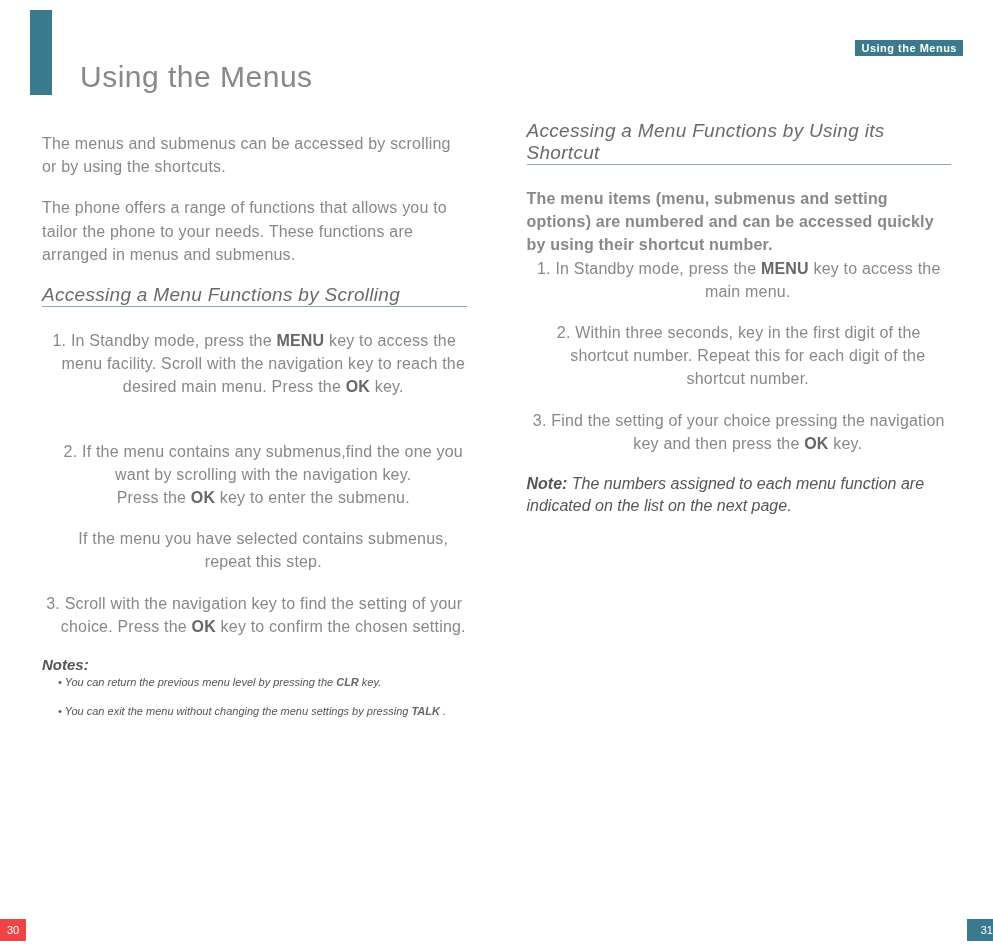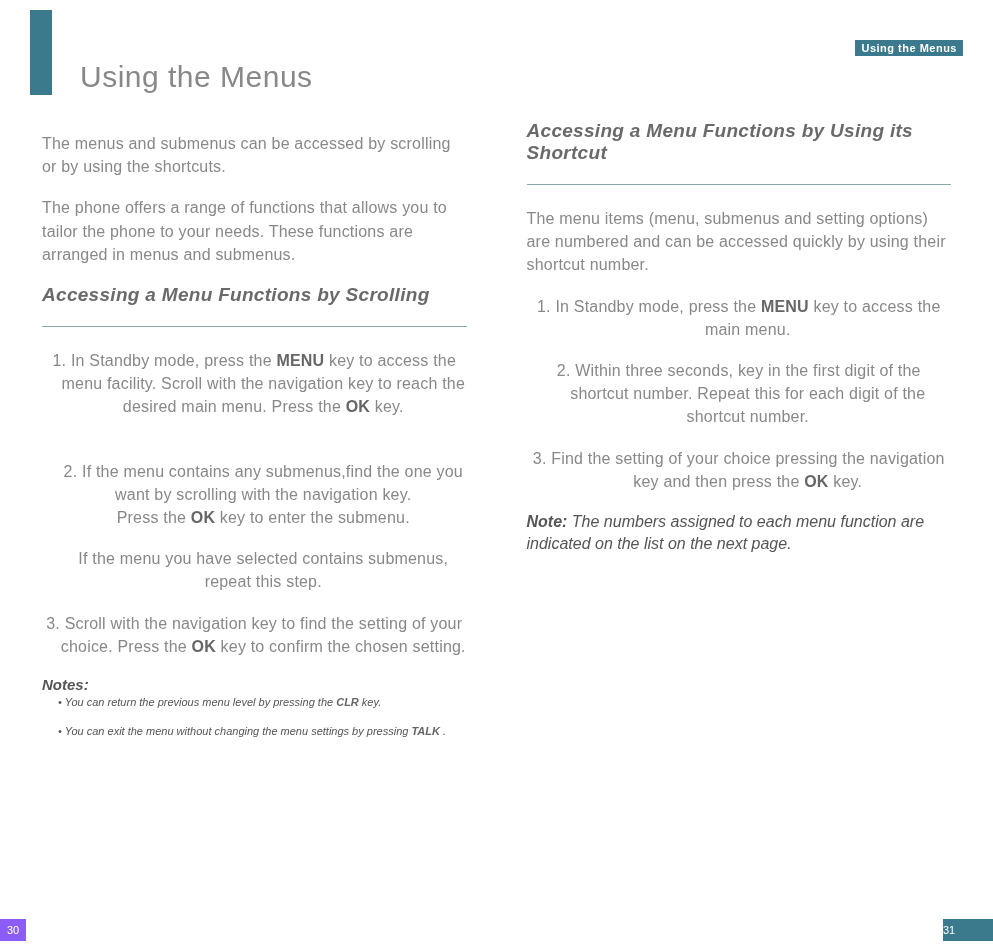--- a/index.html
+++ b/index.html
@@ -4,31 +4,31 @@
 <style>
   * { box-sizing: border-box; margin: 0; padding: 0; }
   html, body { width: 993px; height: 951px; background: #fff; font-family: Arial, Helvetica, sans-serif; color: #7a7a7a; }
   .spread { display: flex; width: 100%; height: 100%; }
   .page { position: relative; width: 50%; height: 100%; padding: 30px 30px 50px 30px; }
   .left-page { padding-left: 42px; }
   .right-page { padding-right: 42px; }
   .tab-block { position: absolute; top: 10px; left: 30px; width: 22px; height: 85px; background: #3a7a8c; }
   .main-title { font-size: 30px; font-weight: 400; color: #888; margin-left: 38px; margin-top: 30px; margin-bottom: 38px; letter-spacing: 0.5px; }
   .intro { font-size: 16px; line-height: 1.45; color: #888; margin-bottom: 18px; font-stretch: condensed; letter-spacing: 0.2px; }
-  .section-heading { font-size: 19px; font-weight: 700; font-style: italic; color: #6a6a6a; border-bottom: 1px solid #8aa; padding-bottom: 20px; margin-top: 10px; margin-bottom: 22px; letter-spacing: 0.3px; }
+  .section-heading { font-size: 19px; font-weight: 400; font-style: italic; color: #6a6a6a; border-bottom: 1px solid #8aa; padding-bottom: 0; margin-top: 10px; margin-bottom: 22px; letter-spacing: 0.3px; }
   .step { font-size: 16px; line-height: 1.45; color: #888; margin-bottom: 18px; padding-left: 18px; text-indent: -18px; letter-spacing: 0.2px; text-align: center; }
   .step-sub { padding-left: 18px; text-indent: 0; }
-  .body-text { font-size: 16px; line-height: 1.45; color: #888; margin-bottom: 18px; letter-spacing: 0.2px; }
+  .body-text { font-size: 16px; line-height: 1.45; color: #888; letter-spacing: 0.2px; font-weight: bold; }
   .notes-label { font-size: 15px; font-weight: 700; font-style: italic; color: #555; margin-top: 10px; margin-bottom: 2px; }
   .note-item { font-size: 11px; line-height: 1.4; color: #555; font-style: italic; margin-bottom: 14px; padding-left: 8px; text-indent: -8px; margin-left: 16px; }
   .note-item b, .step b, .intro b, .body-text b { font-weight: 700; color: #666; font-style: inherit; }
   .header-bar { position: absolute; top: 40px; right: 30px; background: #3a7a8c; color: #fff; font-size: 11px; font-weight: 700; padding: 2px 6px; letter-spacing: 0.5px; }
   .right-content { margin-top: 90px; }
-  .page-num-left { position: absolute; bottom: 10px; left: 0; width: 26px; height: 22px; background: #8b5cf6; color: #fff; font-size: 11px; text-align: center; line-height: 22px; }
-  .page-num-right { position: absolute; bottom: 10px; right: 0; width: 50px; height: 22px; background: #3a7a8c; color: #fff; font-size: 11px; text-align: left; line-height: 22px; }
+  .page-num-left { position: absolute; bottom: 10px; left: 0; width: 26px; height: 22px; background: #ef4444; color: #fff; font-size: 11px; text-align: center; line-height: 22px; }
+  .page-num-right { position: absolute; bottom: 10px; right: 0; width: 26px; height: 22px; background: #3a7a8c; color: #fff; font-size: 11px; text-align: right; line-height: 22px; }
   .note-inline { font-size: 16px; line-height: 1.4; color: #555; font-style: italic; }
   .note-inline b.lead { font-weight: 700; }
 </style>
 </head>
 <body>
 
 <div class="spread">
 
   <div class="page left-page">
     <div class="tab-block"></div>

